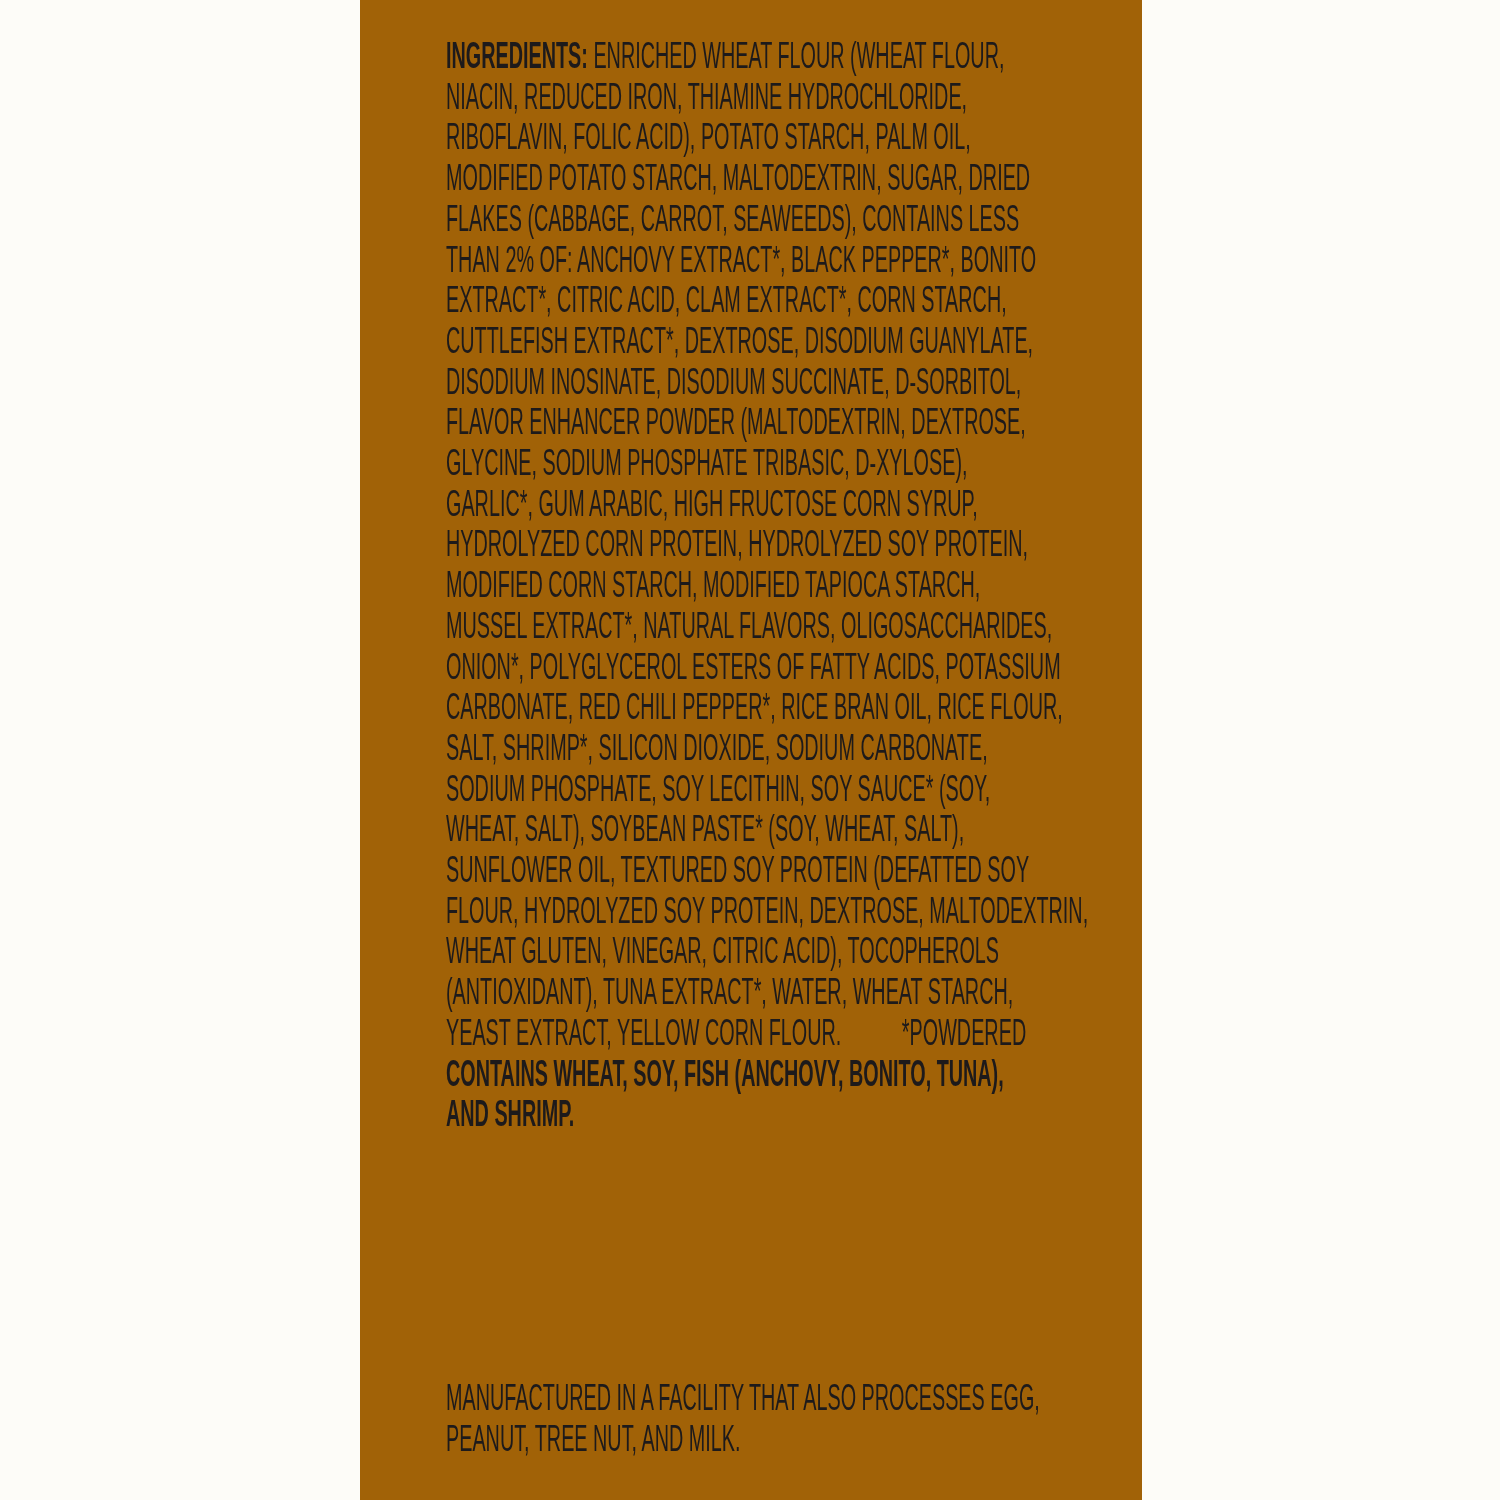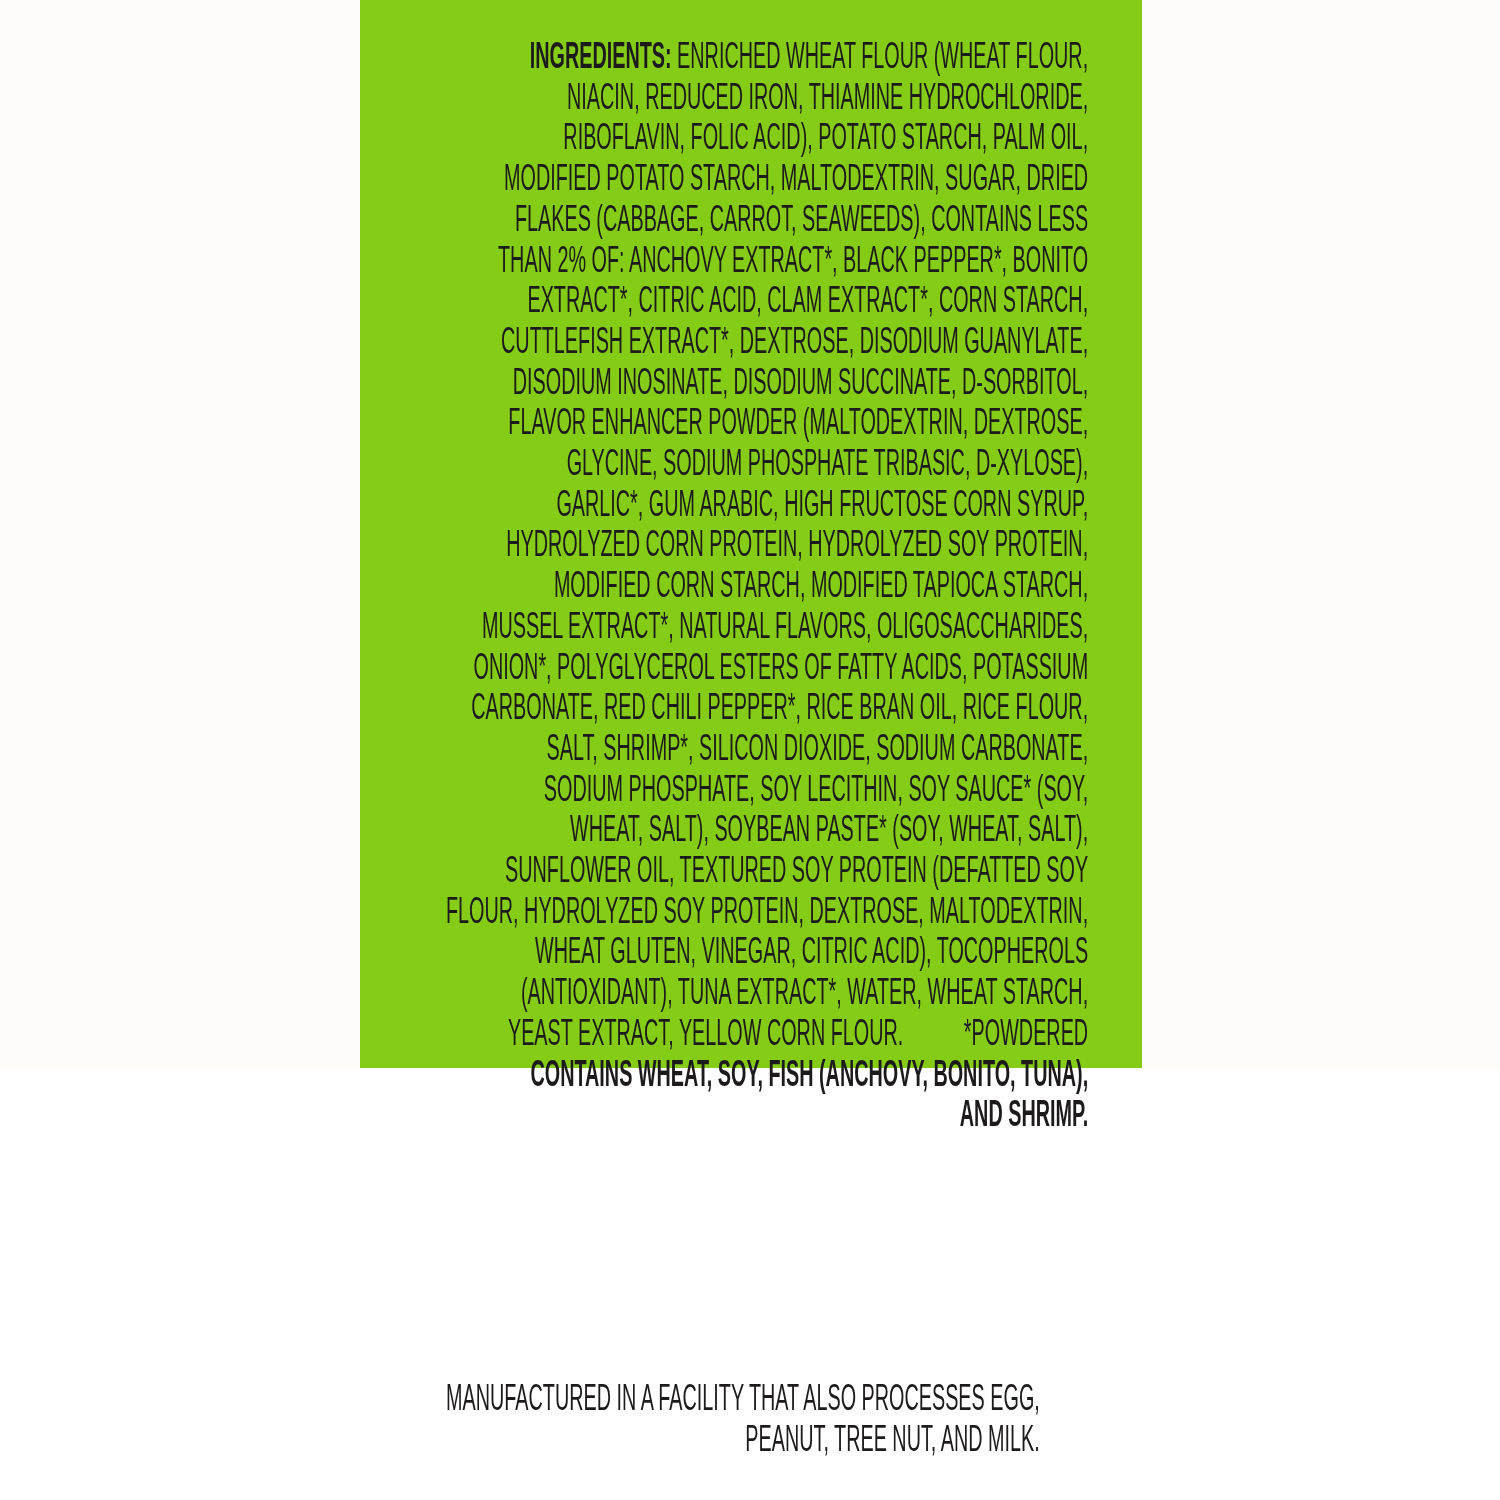--- a/index.html
+++ b/index.html
@@ -7,23 +7,22 @@
     padding: 0;
     width: 1500px;
     height: 1500px;
     background: #ffffff;
     overflow: hidden;
     font-family: "Liberation Sans", sans-serif;
   }
   .canvas {
     position: relative;
     width: 1500px;
-    height: 1068px;
-    background: #84cc16;
-    text-align: right;
+    height: 1500px;
+    background: #a16207;
   }
   
   .side-band {
     position: absolute;
     top: 0;
     bottom: 0;
     background: #fdfcf8;
   }
   .side-band.left  { left: 0;      width: 360px; }
   .side-band.right { left: 1142px; width: 358px; }

